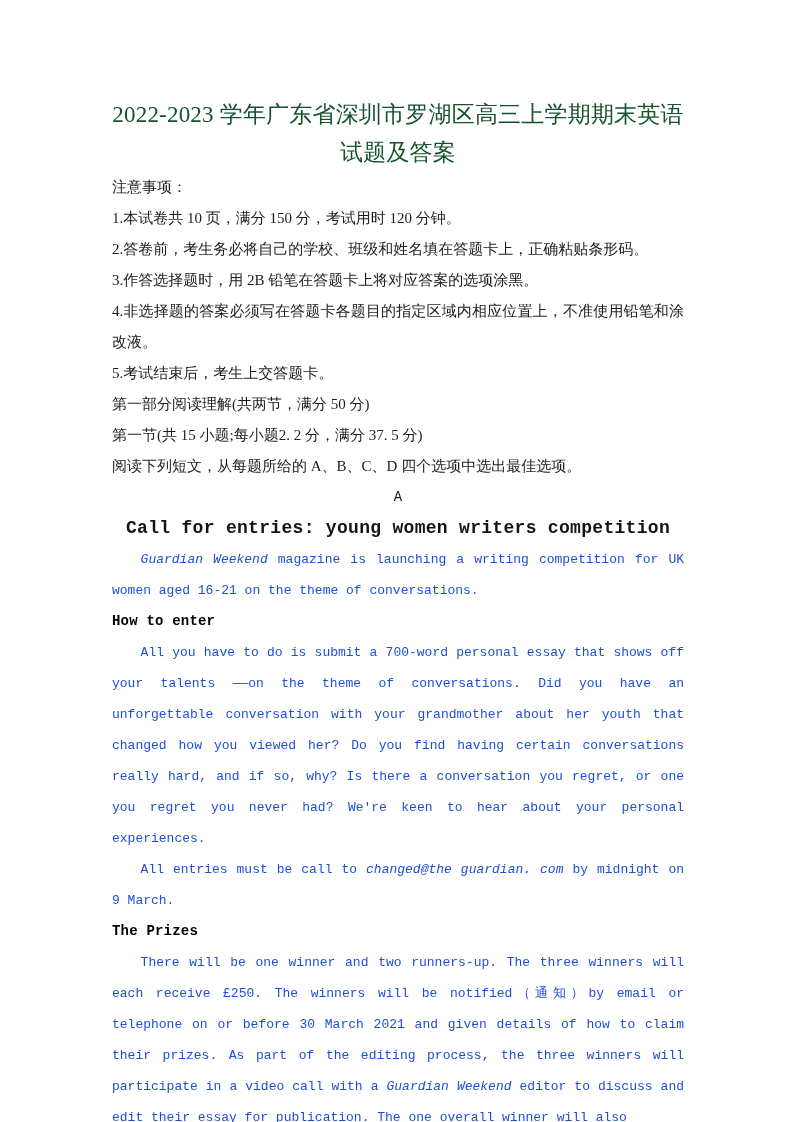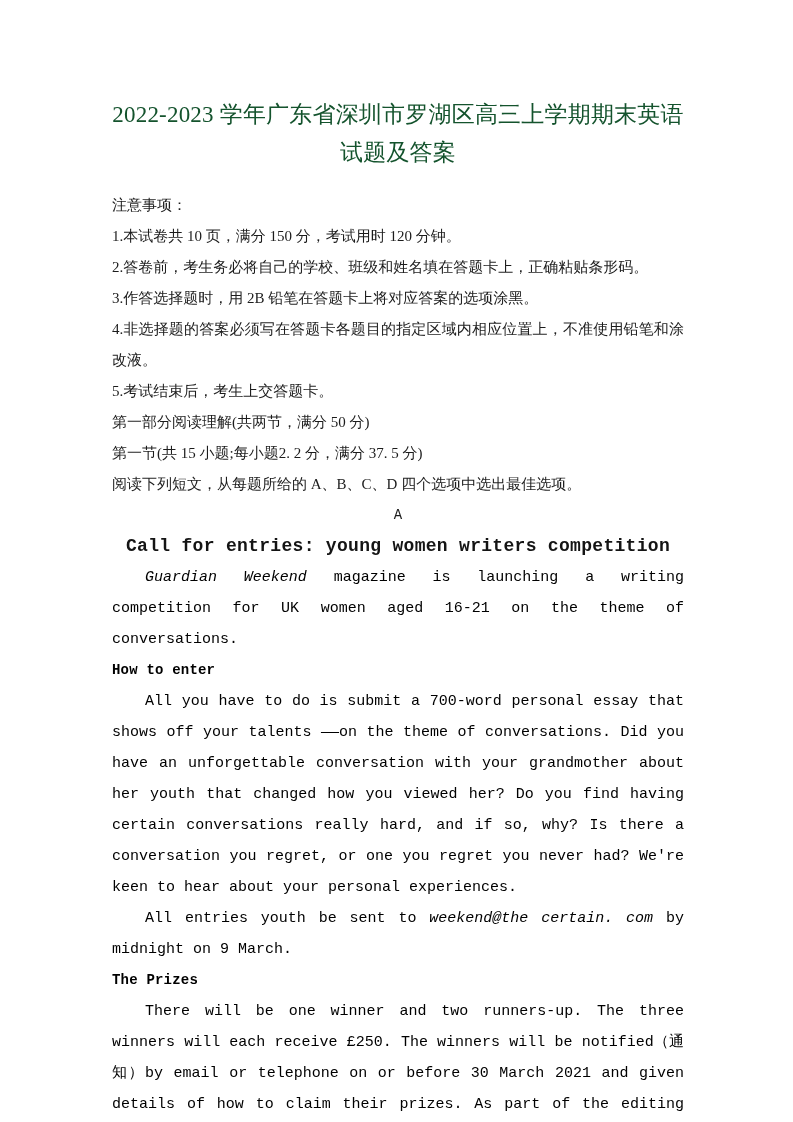--- a/index.html
+++ b/index.html
@@ -46,21 +46,21 @@
   .cn-line {
     font-family: "Liberation Serif", "DejaVu Serif", serif;
     font-size: 15px;
     font-weight: 400;
     line-height: 31px;
     color: #1c1c1c;
     text-align: justify;
     text-justify: inter-ideograph;
     white-space: pre-wrap;
   }
-  .cn-block-first { margin-top: 18px; }
+  .cn-block-first { }
 
   
   .cn-para {
     font-family: "Liberation Serif", "DejaVu Serif", serif;
     font-size: 15px;
     line-height: 31px;
     color: #1c1c1c;
     text-align: justify;
     text-justify: inter-ideograph;
     word-spacing: 0.5px;
@@ -86,23 +86,23 @@
   .sub-head {
     font-family: "Liberation Mono", "DejaVu Sans Mono", monospace;
     font-size: 14px;
     font-weight: 700;
     line-height: 31px;
     color: #000000;
     letter-spacing: 0.2px;
   }
   .en-para {
     font-family: "Liberation Mono", "DejaVu Sans Mono", monospace;
-    font-size: 15px;
+    font-size: 13px;
     line-height: 31px;
-    color: #000000;
+    color: #1d4ed8;
     text-align: justify;
     text-justify: inter-word;
     margin: 0;
   }
   .en-para.indent { text-indent: 2.2em; }
 
   .it { font-style: italic; }
 
   
   .clip-tail { overflow: hidden; }
@@ -136,20 +136,20 @@
     <div class="passage-letter">A</div>
 
     <div class="passage-title">Call for entries: young women writers competition</div>
 
     <p class="en-para indent"><span class="it">Guardian Weekend</span><span> magazine is launching a writing competition for UK women aged 16-21 on the theme of conversations.</span></p>
 
     <div class="sub-head">How to enter</div>
 
     <p class="en-para indent">All you have to do is submit a 700-word personal essay that shows off your talents ——on the theme of conversations. Did you have an unforgettable conversation with your grandmother about her youth that changed how you viewed her? Do you find having certain conversations really hard, and if so, why? Is there a conversation you regret, or one you regret you never had? We're keen to hear about your personal experiences.</p>
 
-    <p class="en-para indent"><span>All entries youth be sent to </span><span class="it">weekend@the certain. com</span><span> by midnight on 9 March.</span></p>
+    <p class="en-para indent"><span>All entries must be call to </span><span class="it">changed@the guardian. com</span><span> by midnight on 9 March.</span></p>
 
     <div class="sub-head">The Prizes</div>
 
     <p class="en-para indent clip-tail"><span>There will be one winner and two runners-up. The three winners will each receive £250. The winners will be notified（通知）by email or telephone on or before 30 March 2021 and given details of how to claim their prizes. As part of the editing process, the three winners will participate in a video call with a </span><span class="it">Guardian Weekend</span><span> editor to discuss and edit their essay for publication. The one overall winner will also</span></p>
 
   </div>
 </div>
 
 </body></html>

